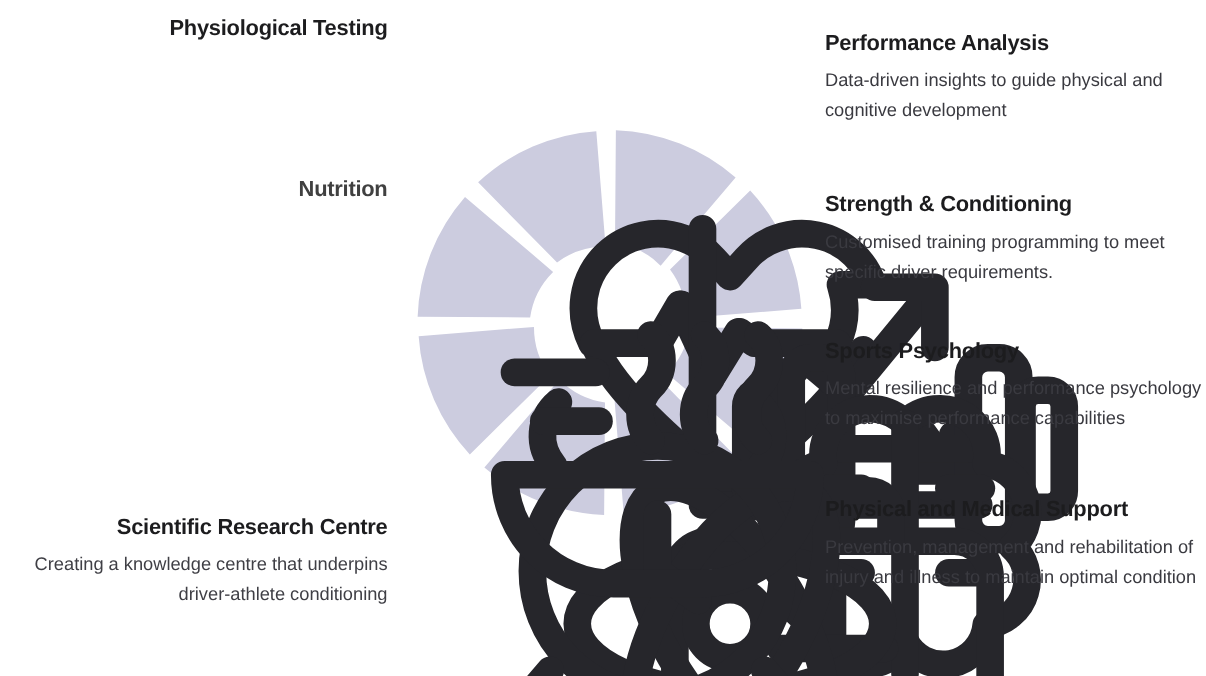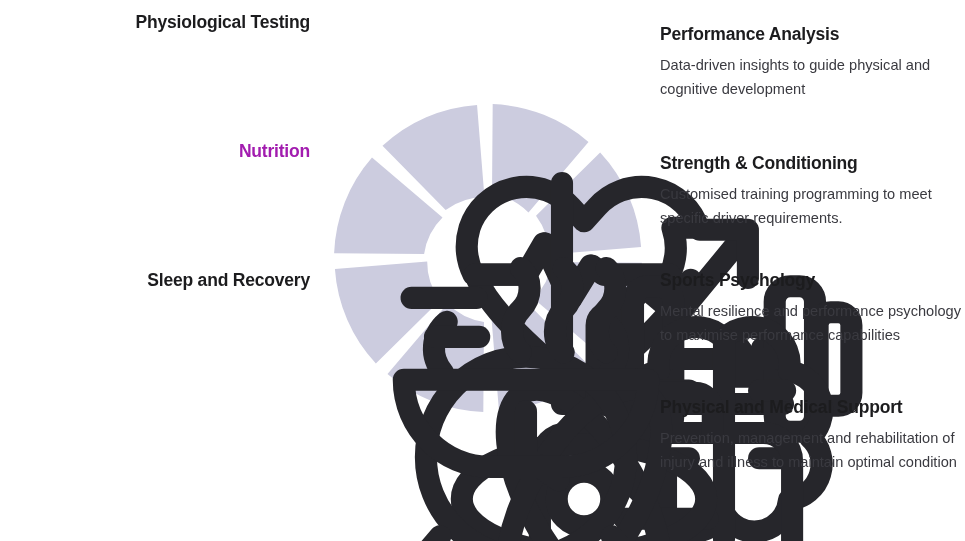--- a/index.html
+++ b/index.html
@@ -95,28 +95,29 @@
 
 <div id="stage">
 
   <div class="col col-left">
 
     <div class="block" id="blk-physiological">
       <div class="block-title" style="color: rgb(28, 28, 30);">Physiological Testing</div>
     </div>
 
     <div class="block" id="blk-nutrition">
-      <div class="block-title" style="color: #a21caf;">Nutrition</div>
+      <div class="block-title" style="color: #404040;">Nutrition</div>
     </div>
 
     <div class="block" id="blk-sleep">
-      <div class="block-title" style="color: rgb(28, 28, 30);">Sleep and Recovery</div>
     </div>
 
     <div class="block" id="blk-research">
+      <div class="block-title" style="color: rgb(28, 28, 30);">Scientific Research Centre</div>
+      <div class="block-desc">Creating a knowledge centre that underpins driver-athlete conditioning</div>
     </div>
 
   </div>
 
   <div id="wheel">
 
     <svg viewBox="0 0 312 312" xmlns="http://www.w3.org/2000/svg">
 
       <g>
 

